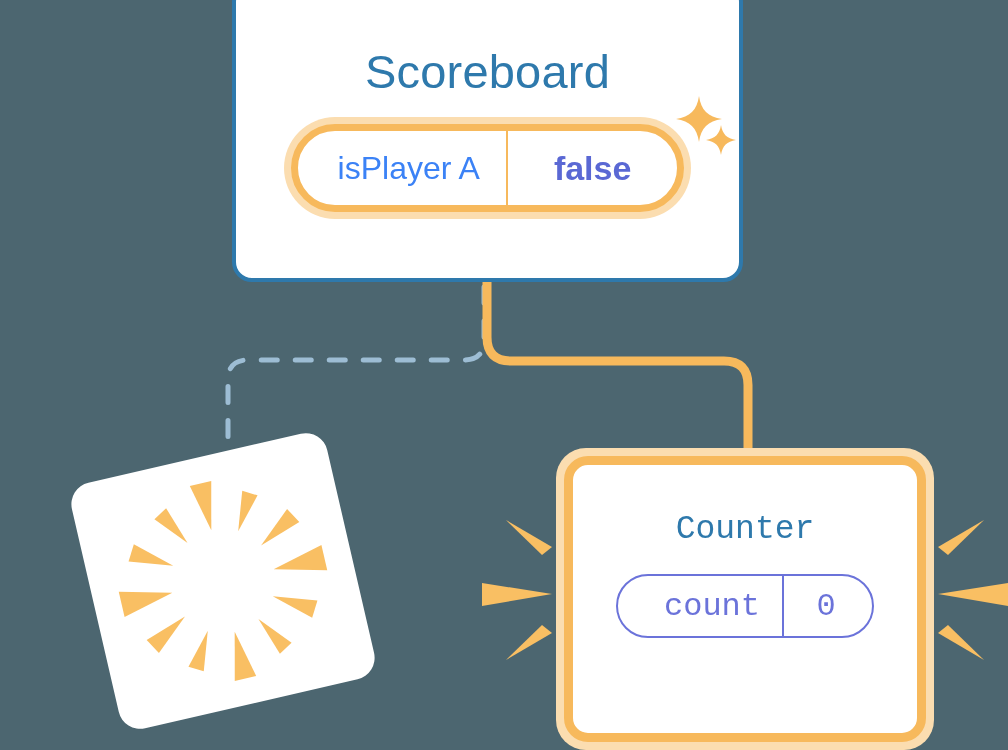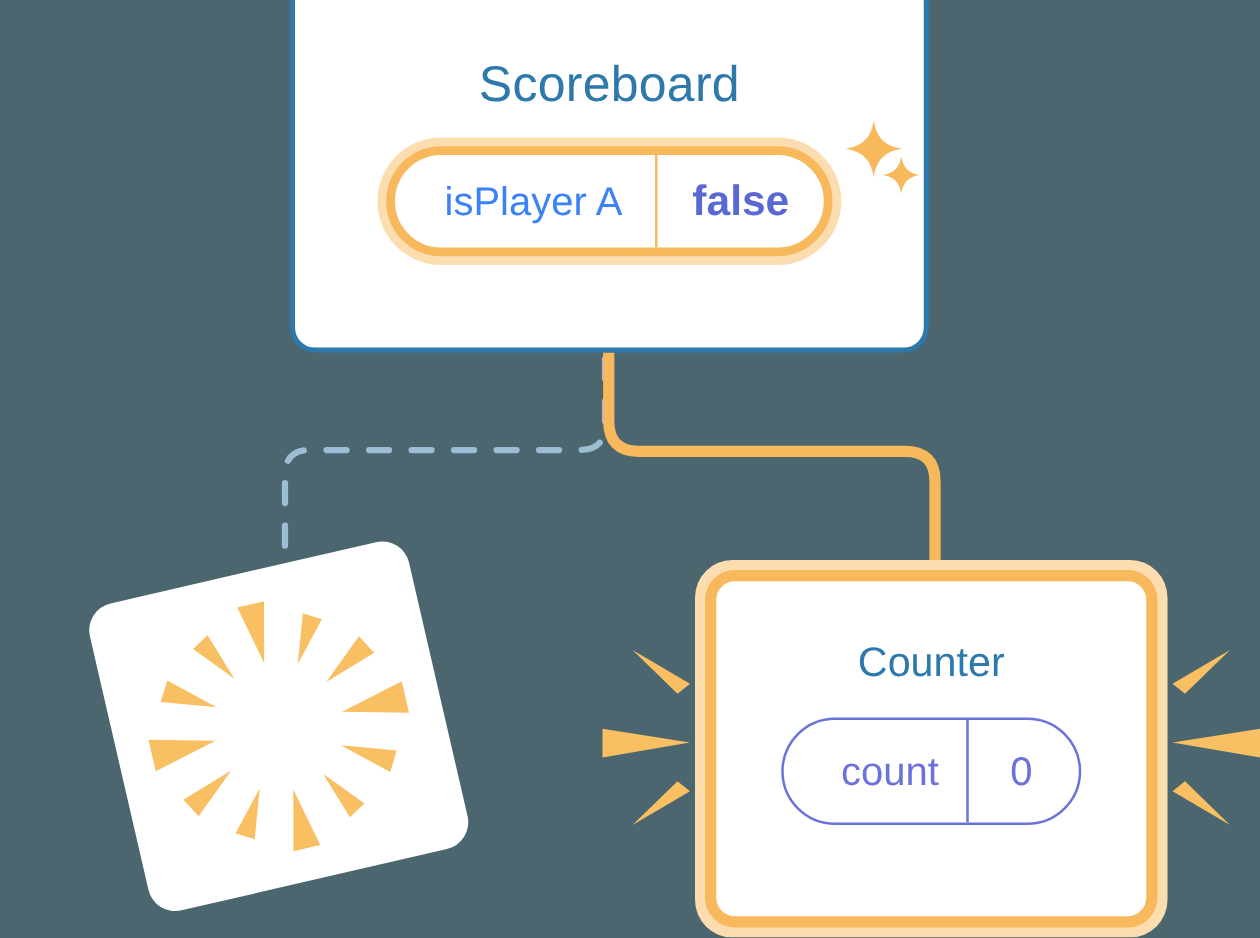--- a/index.html
+++ b/index.html
@@ -42,21 +42,21 @@
     border-radius: 20px;
     z-index: 3;
     display: flex;
     flex-direction: column;
     align-items: center;
     justify-content: flex-start;
     padding-top: 62px;
   }
   .card-title {
     color: #2e79ac;
-    font-size: 40px;
+    font-size: 47px;
     font-weight: 400;
     letter-spacing: 0.2px;
     line-height: 1;
   }
 
   
   .pill-wrap-hl {
     position: relative;
     margin-top: 22px;
     padding: 7px;
@@ -80,21 +80,21 @@
     font-size: 32px;
     white-space: nowrap;
   }
   .pill-hl .divider {
     width: 2px;
     background: #f7b95c;
     flex: 0 0 2px;
   }
   .pill-hl .cell-val {
     display: flex; align-items: center; justify-content: center;
-    padding: 0 28px;
+    padding: 0 46px;
     min-width: 128px;
     color: #5a68d4;
     font-size: 34px;
     font-weight: bold;
     white-space: nowrap;
   }
 
   
   .sparkle {
     position: absolute;
@@ -106,20 +106,21 @@
   .counter-card {
     position: absolute;
     left: 556px;
     top: 448px;
     width: 378px;
     height: 302px;
     border-radius: 30px;
     background: #fbddb0;
     padding: 8px;
     z-index: 3;
+    font-family: Liberation Mono, monospace;
   }
   .counter-inner {
     width: 100%;
     height: 100%;
     border: 9px solid #f7b95c;
     border-radius: 24px;
     background: #ffffff;
     display: flex;
     flex-direction: column;
     align-items: center;
@@ -127,21 +128,21 @@
   }
   .counter-title {
     color: #2e79ac;
     font-size: 33px;
     line-height: 1;
   }
   .pill-plain {
     margin-top: 28px;
     display: flex;
     align-items: stretch;
-    height: 86px;
+    height: 64px;
     border: 2px solid #6b73da;
     border-radius: 999px;
     background: #ffffff;
     overflow: hidden;
   }
   .pill-plain .cell-key {
     display: flex; align-items: center; justify-content: center;
     padding: 0 22px 0 46px;
     color: #6b73da;
     font-size: 32px;

